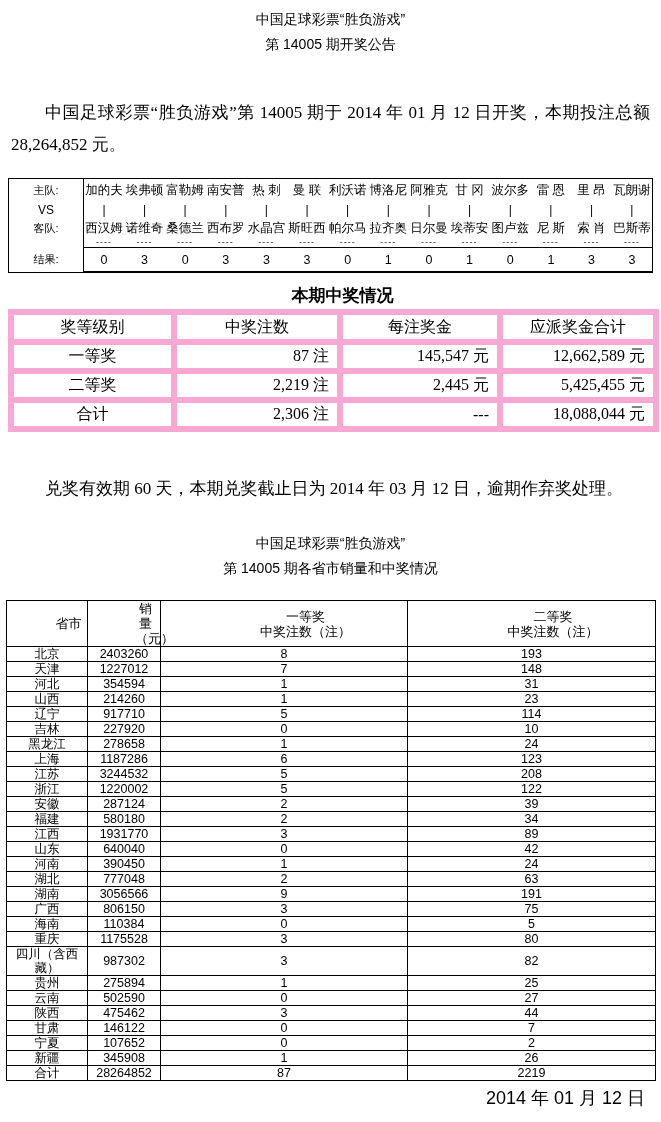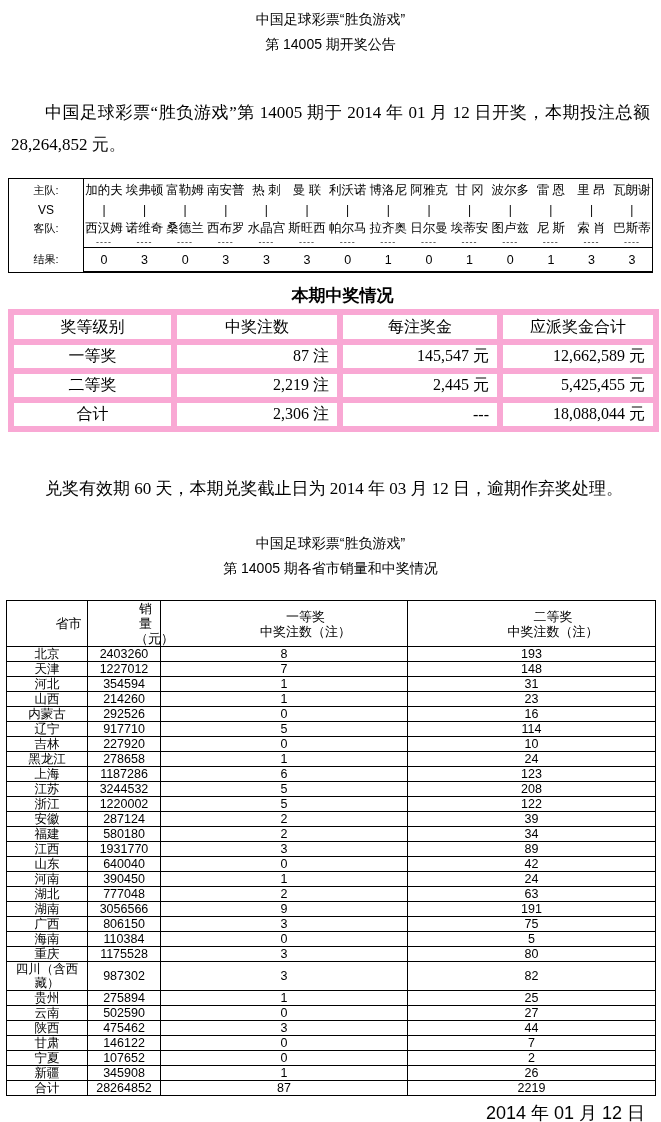--- a/index.html
+++ b/index.html
@@ -259,26 +259,20 @@
         <td class="c">1</td>
         <td class="c">31</td>
       </tr>
       <tr>
         <td class="c">山西</td>
         <td class="r">214260</td>
         <td class="c">1</td>
         <td class="c">23</td>
       </tr>
       <tr>
-        <td class="c">内蒙古</td>
-        <td class="r">292526</td>
-        <td class="c">0</td>
-        <td class="c">16</td>
-      </tr>
-      <tr>
         <td class="c">辽宁</td>
         <td class="r">917710</td>
         <td class="c">5</td>
         <td class="c">114</td>
       </tr>
       <tr>
         <td class="c">吉林</td>
         <td class="r">227920</td>
         <td class="c">0</td>
         <td class="c">10</td>

